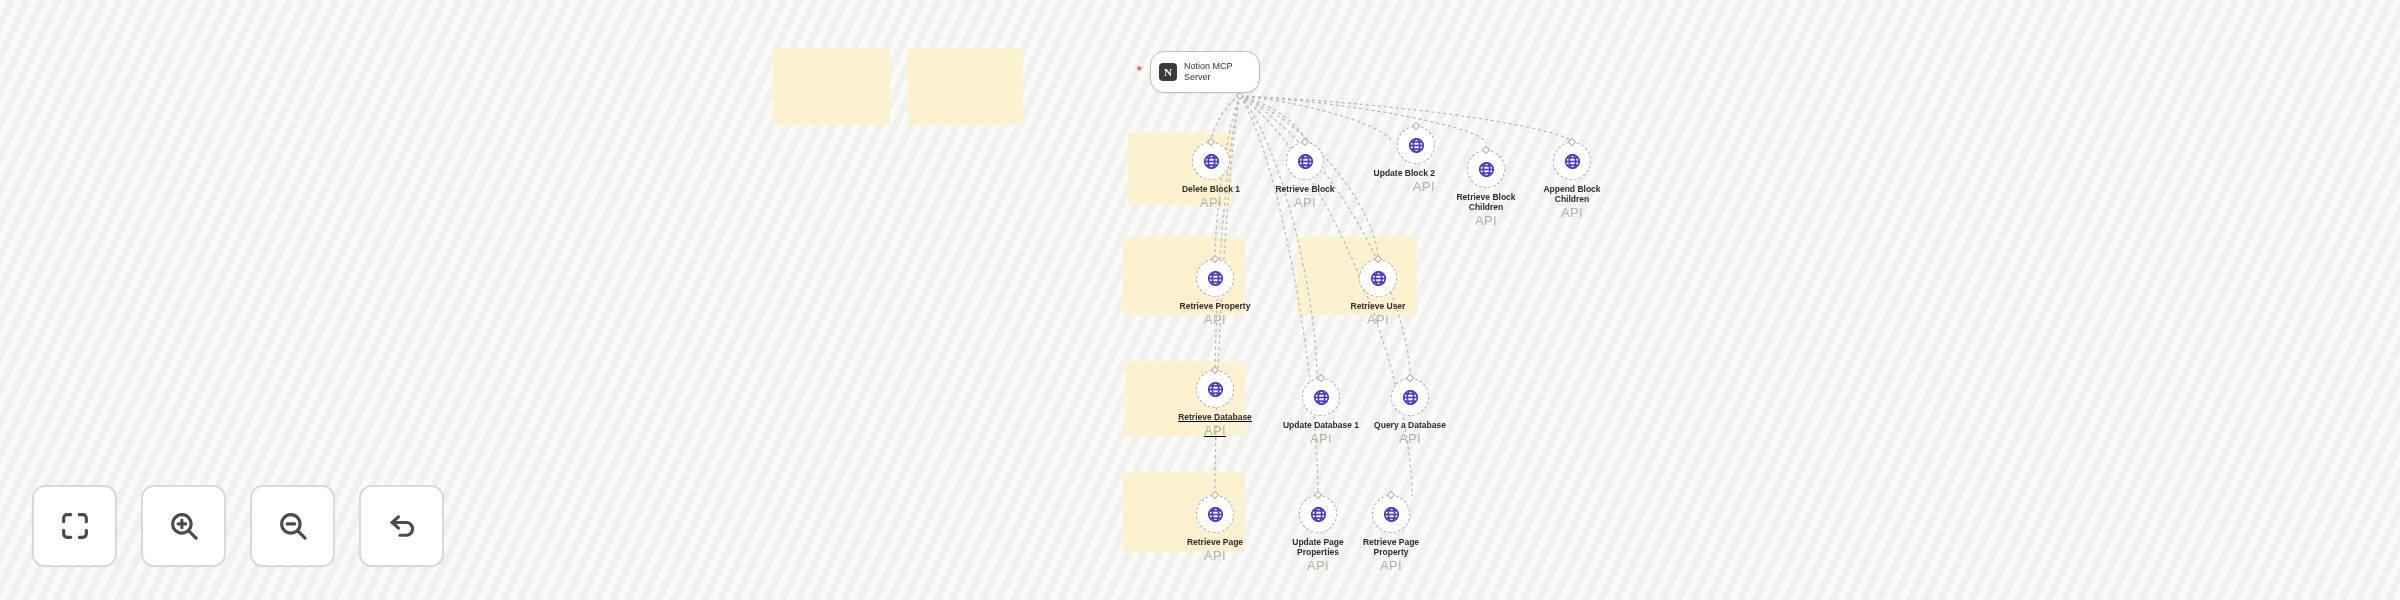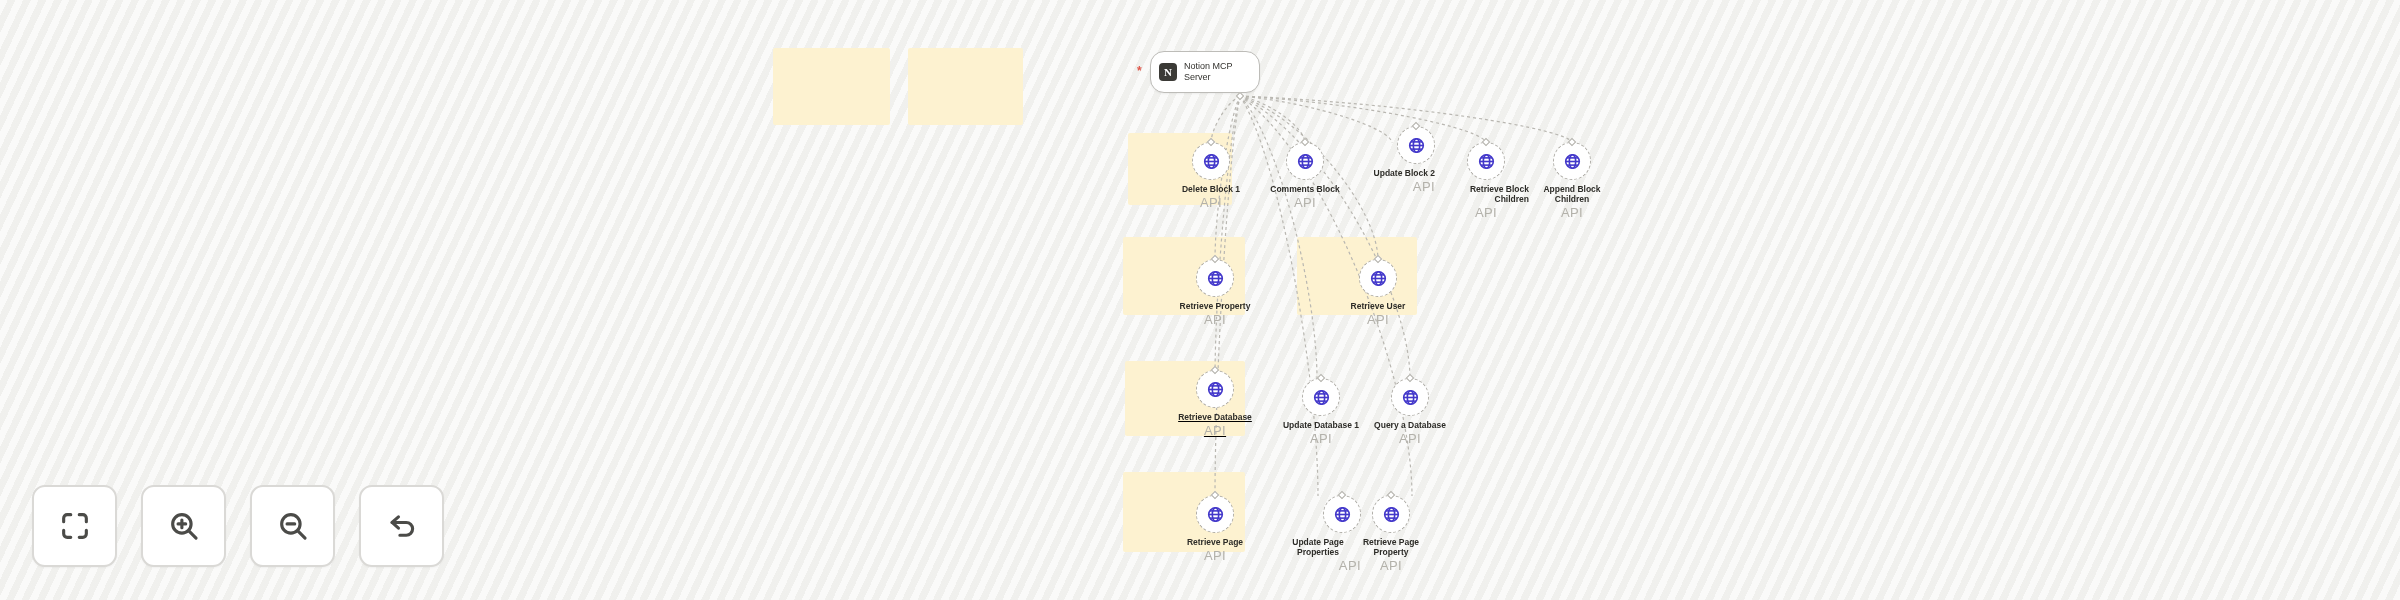--- a/index.html
+++ b/index.html
@@ -140,42 +140,42 @@
               <circle cx="8" cy="8" r="6.4"></circle>
               <ellipse cx="8" cy="8" rx="3" ry="6.4"></ellipse>
               <line x1="1.8" y1="8" x2="14.2" y2="8"></line>
               <line x1="2.7" y1="4.6" x2="13.3" y2="4.6"></line>
               <line x1="2.7" y1="11.4" x2="13.3" y2="11.4"></line>
             </g>
           </svg>
         </div>
         <div class="diamond"></div>
       </div>
-    <div class="tool-label">Comments Block</div>
+    <div class="tool-label">Retrieve Block</div>
     <div class="tool-sub">API</div>
   </div>
   <div class="tool-node" style="left:1349px;top:126px;align-items:flex-end;">
     <div class="circle-wrap">
         <div class="tool-circle">
           <svg width="17" height="17" viewBox="0 0 16 16">
             <g fill="none" stroke="#4338ca" stroke-width="1.5">
               <circle cx="8" cy="8" r="6.4"></circle>
               <ellipse cx="8" cy="8" rx="3" ry="6.4"></ellipse>
               <line x1="1.8" y1="8" x2="14.2" y2="8"></line>
               <line x1="2.7" y1="4.6" x2="13.3" y2="4.6"></line>
               <line x1="2.7" y1="11.4" x2="13.3" y2="11.4"></line>
             </g>
           </svg>
         </div>
         <div class="diamond"></div>
       </div>
     <div class="tool-label">Update Block 2</div>
     <div class="tool-sub">API</div>
   </div>
-  <div class="tool-node" style="left:1443px;top:142px;text-align:right;">
+  <div class="tool-node" style="left:1443px;top:150px;">
     <div class="circle-wrap">
         <div class="tool-circle">
           <svg width="17" height="17" viewBox="0 0 16 16">
             <g fill="none" stroke="#4338ca" stroke-width="1.5">
               <circle cx="8" cy="8" r="6.4"></circle>
               <ellipse cx="8" cy="8" rx="3" ry="6.4"></ellipse>
               <line x1="1.8" y1="8" x2="14.2" y2="8"></line>
               <line x1="2.7" y1="4.6" x2="13.3" y2="4.6"></line>
               <line x1="2.7" y1="11.4" x2="13.3" y2="11.4"></line>
             </g>
@@ -308,21 +308,21 @@
               <line x1="2.7" y1="4.6" x2="13.3" y2="4.6"></line>
               <line x1="2.7" y1="11.4" x2="13.3" y2="11.4"></line>
             </g>
           </svg>
         </div>
         <div class="diamond"></div>
       </div>
     <div class="tool-label">Retrieve Page</div>
     <div class="tool-sub">API</div>
   </div>
-  <div class="tool-node" style="left:1275px;top:495px;align-items:flex-end;">
+  <div class="tool-node" style="left:1275px;top:495px;">
     <div class="circle-wrap">
         <div class="tool-circle">
           <svg width="17" height="17" viewBox="0 0 16 16">
             <g fill="none" stroke="#4338ca" stroke-width="1.5">
               <circle cx="8" cy="8" r="6.4"></circle>
               <ellipse cx="8" cy="8" rx="3" ry="6.4"></ellipse>
               <line x1="1.8" y1="8" x2="14.2" y2="8"></line>
               <line x1="2.7" y1="4.6" x2="13.3" y2="4.6"></line>
               <line x1="2.7" y1="11.4" x2="13.3" y2="11.4"></line>
             </g>

